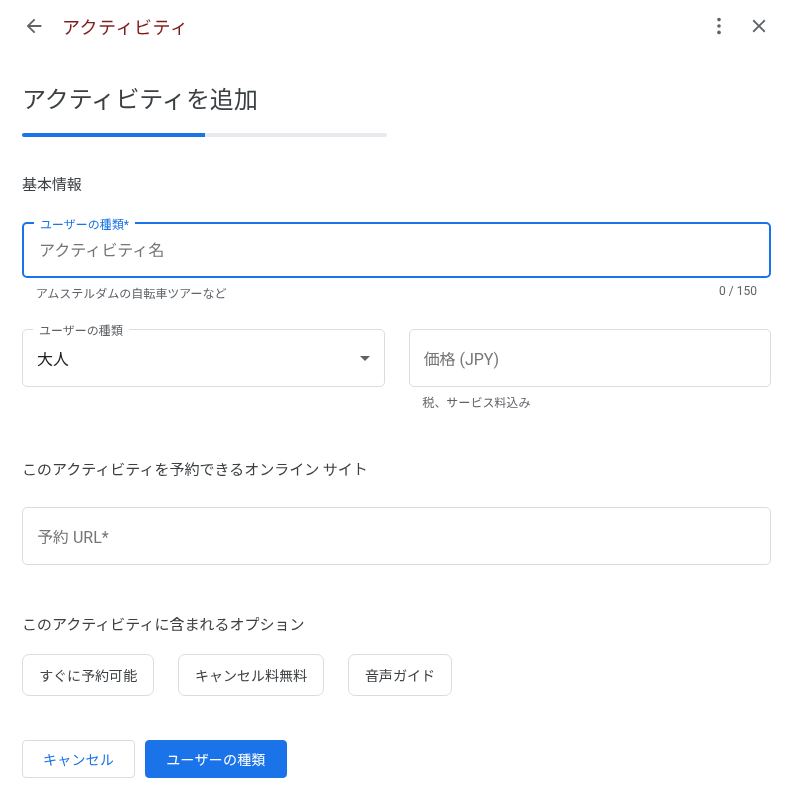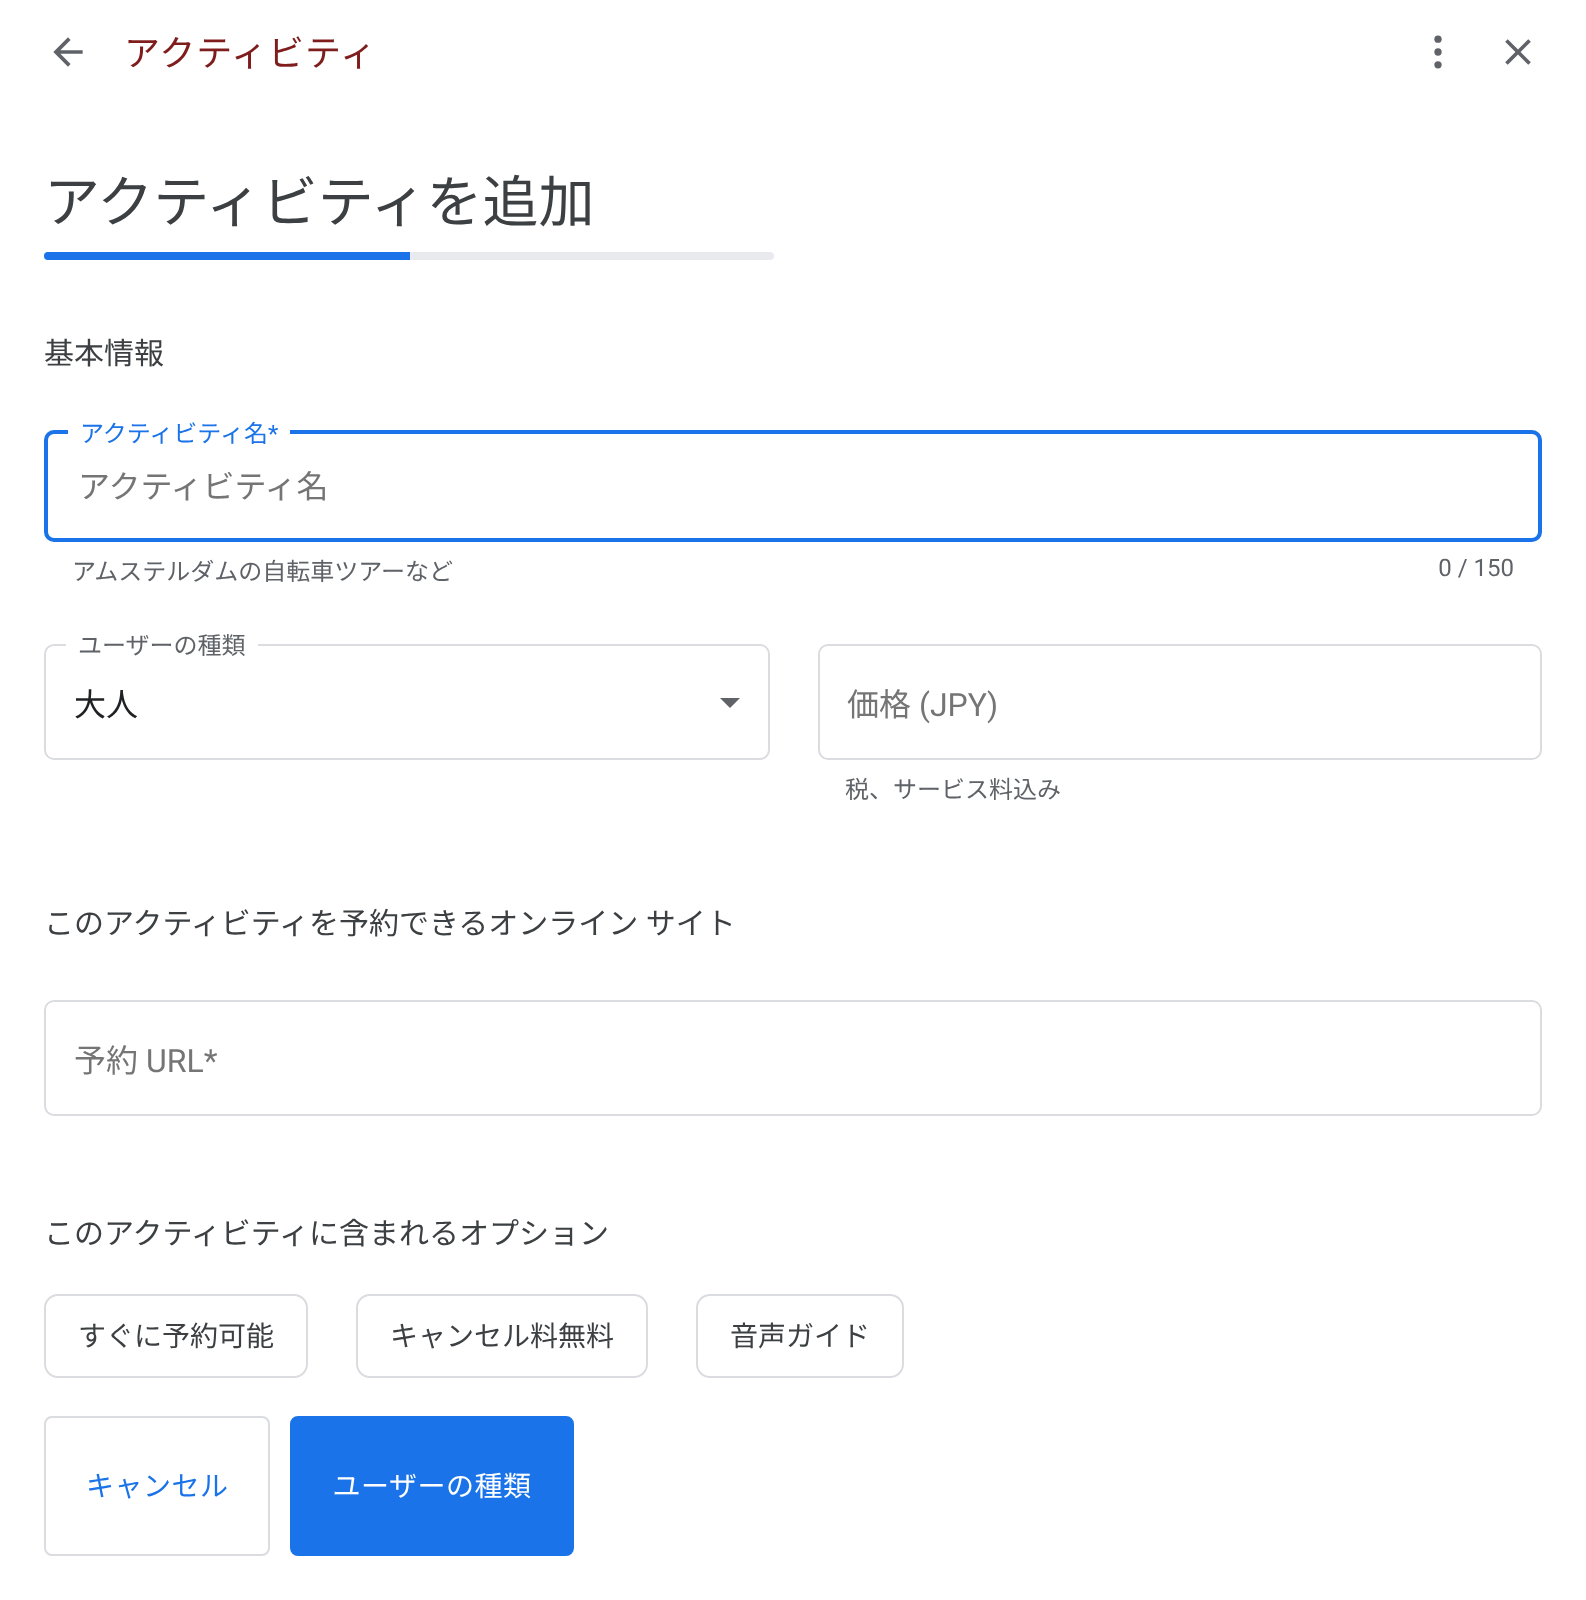--- a/index.html
+++ b/index.html
@@ -31,23 +31,23 @@
   .icon-btn svg { width: 22px; height: 22px; fill: currentColor; }
   .topbar-title {
     font-size: 18px;
     color: #7f1d1d;
     margin-left: 8px;
     flex: 1;
     letter-spacing: 0.5px;
   }
   .content { padding: 10px 22px 0 22px; }
   .page-title {
-    font-size: 28px;
-    color: #3c4043;
-    margin: 18px 0 6px 0;
+    font-size: 24px;
+    color: #3c4043;
+    margin: 18px 0 18px 0;
     font-weight: 400;
   }
   .progress-track {
     width: 365px;
     height: 4px;
     background: #e8eaed;
     border-radius: 2px;
     overflow: hidden;
     margin-bottom: 36px;
   }
@@ -147,21 +147,21 @@
     background: #fff;
   }
   .required-note {
     font-size: 14px;
     color: #3c4043;
     flex: 1;
   }
   .btn {
     border-radius: 4px;
     font-size: 14px;
-    padding: 24px 20px;
+    padding: 8px 20px;
     cursor: pointer;
     letter-spacing: 0.25px;
   }
   .btn-outline {
     border: 1px solid #dadce0;
     background: #fff;
     color: #1a73e8;
     margin-right: 10px;
   }
   .btn-filled {
@@ -200,21 +200,21 @@
   <div class="page-title">アクティビティを追加</div>
 
   <div class="progress-track">
     <div class="progress-fill" style="width:50%"></div>
   </div>
 
   <div class="section-label">基本情報</div>
 
   <div class="field">
     <div class="outlined focused">
-      <span class="float-label">アクティビティ名*</span>
+      <span class="float-label">ユーザーの種類*</span>
       <input type="text" placeholder="アクティビティ名" style="">
     </div>
     <div class="helper-row">
       <span>アムステルダムの自転車ツアーなど</span>
       <span>0 / 150</span>
     </div>
   </div>
 
   <div class="spacer-md"></div>
 

